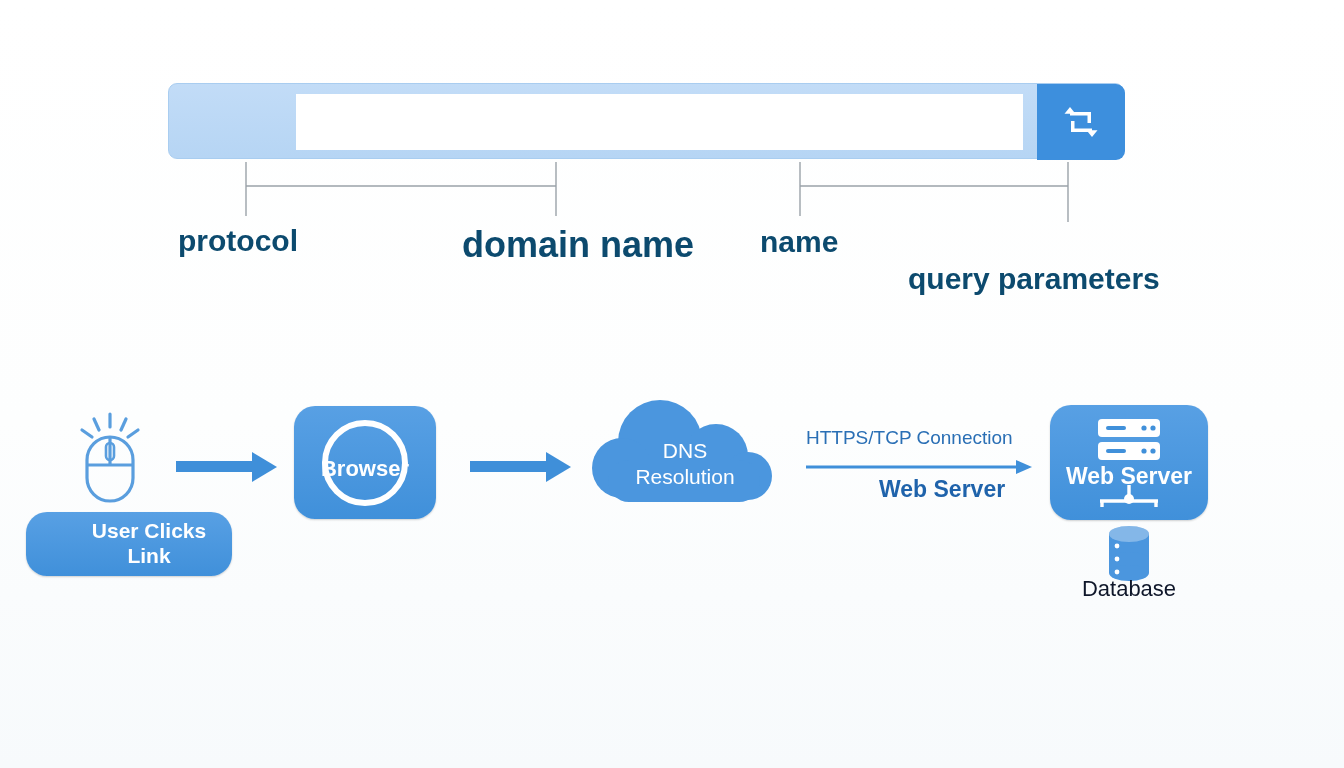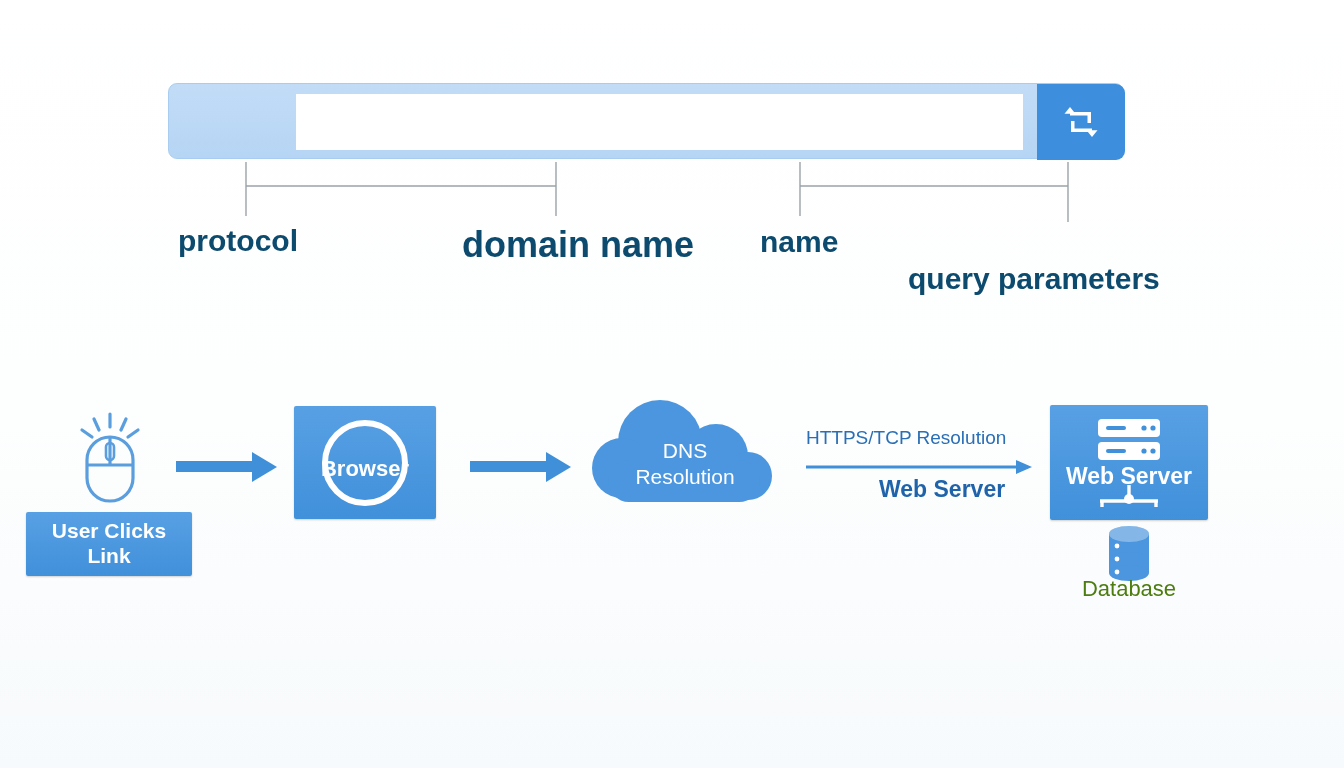--- a/index.html
+++ b/index.html
@@ -89,37 +89,37 @@
   }
   #label-protocol { left: 178px; top: 224px; font-size: 30px; }
   #label-domain   { left: 462px; top: 224px; font-size: 36px; }
   #label-path     { left: 760px; top: 225px; font-size: 30px; }
   #label-query    { left: 908px; top: 234px; font-size: 30px; margin-top: 28px; }
 
   
   .node-box {
     position: absolute;
     background: linear-gradient(180deg, #58a0e4 0%, #4090da 100%);
-    border-radius: 2px;
+    border-radius: 21px;
     box-shadow: 0 1px 2px rgba(0,0,0,0.18);
   }
   .node-text-white {
     color: #ffffff;
     font-weight: bold;
     font-family: "Liberation Sans", sans-serif;
     text-align: center;
     line-height: 1.18;
   }
 
   
   #mouse-icon { position: absolute; left: 74px; top: 410px; }
   #user-clicks-badge {
     left: 26px; top: 512px;
     width: 166px; height: 64px;
-    display: flex; align-items: center; justify-content: center;
+    display: flex; align-items: center; justify-content: center; padding-left: 40px;
   }
   #user-clicks-label { font-size: 21px; }
 
   
   .flow-arrow { position: absolute; }
   #arrow-1 { left: 176px; top: 450px; }
   #arrow-2 { left: 470px; top: 450px; }
 
   
   #browser-box {
@@ -198,21 +198,21 @@
   }
 
   
   #database-icon { position: absolute; left: 1102px; top: 524px; }
   #database-label {
     position: absolute;
     left: 1050px; top: 576px;
     width: 158px;
     text-align: center;
     font-size: 22px;
-    color: #4d7c0f;
+    color: #0f172a;
     font-family: "Liberation Sans", sans-serif;
   }
 </style>
 </head>
 <body>
 
 <div id="url-bar-wrap">
   <div id="url-bar">
     <div id="url-input-field"></div>
     <div id="reload-button">
@@ -297,21 +297,21 @@
       <circle cx="160" cy="78" r="24"></circle>
       <rect x="20" y="62" width="152" height="42" rx="21" ry="21"></rect>
     </g>
   </svg>
 </span>
 <div id="dns-label">
   <span>DNS</span><br>
   <span>Resolution</span>
 </div>
 
-<div id="conn-top-label">HTTPS/TCP Resolution</div>
+<div id="conn-top-label">HTTPS/TCP Connection</div>
 <span id="conn-arrow">
   <svg width="228" height="18" viewBox="0 0 228 18">
     <line x1="0" y1="9" x2="212" y2="9" stroke="#3f8fd9" stroke-width="3"></line>
     <path d="M210 2 L226 9 L210 16 Z" fill="#3f8fd9"></path>
   </svg>
 </span>
 <div id="conn-bottom-label">Web Server</div>
 
 <div class="node-box" id="web-server-box">
   <span id="server-rack-icon">

